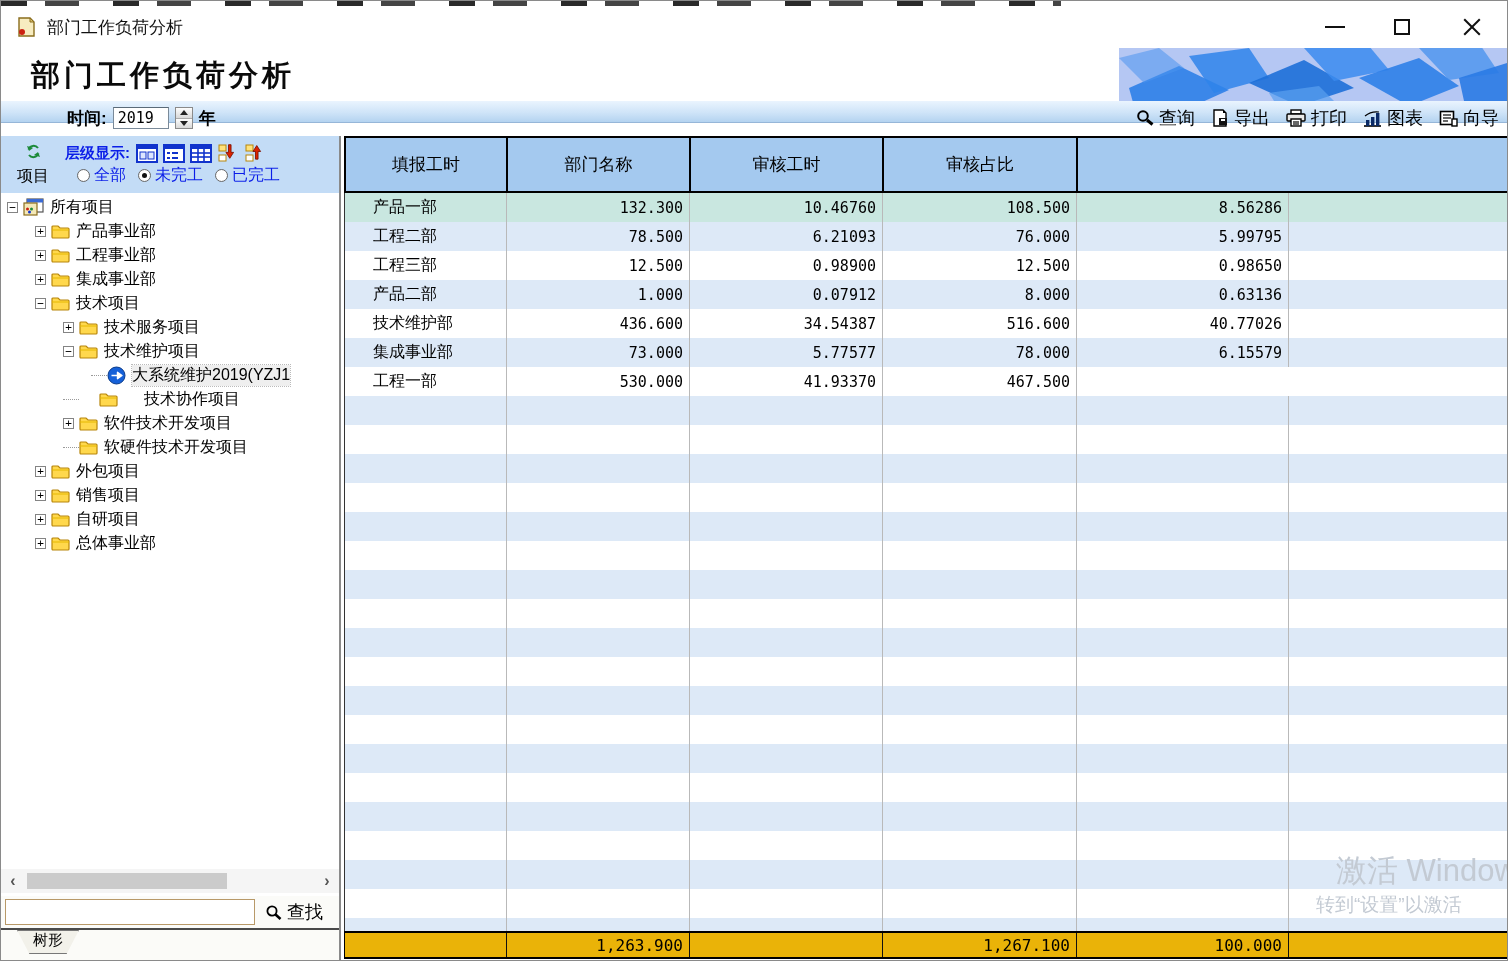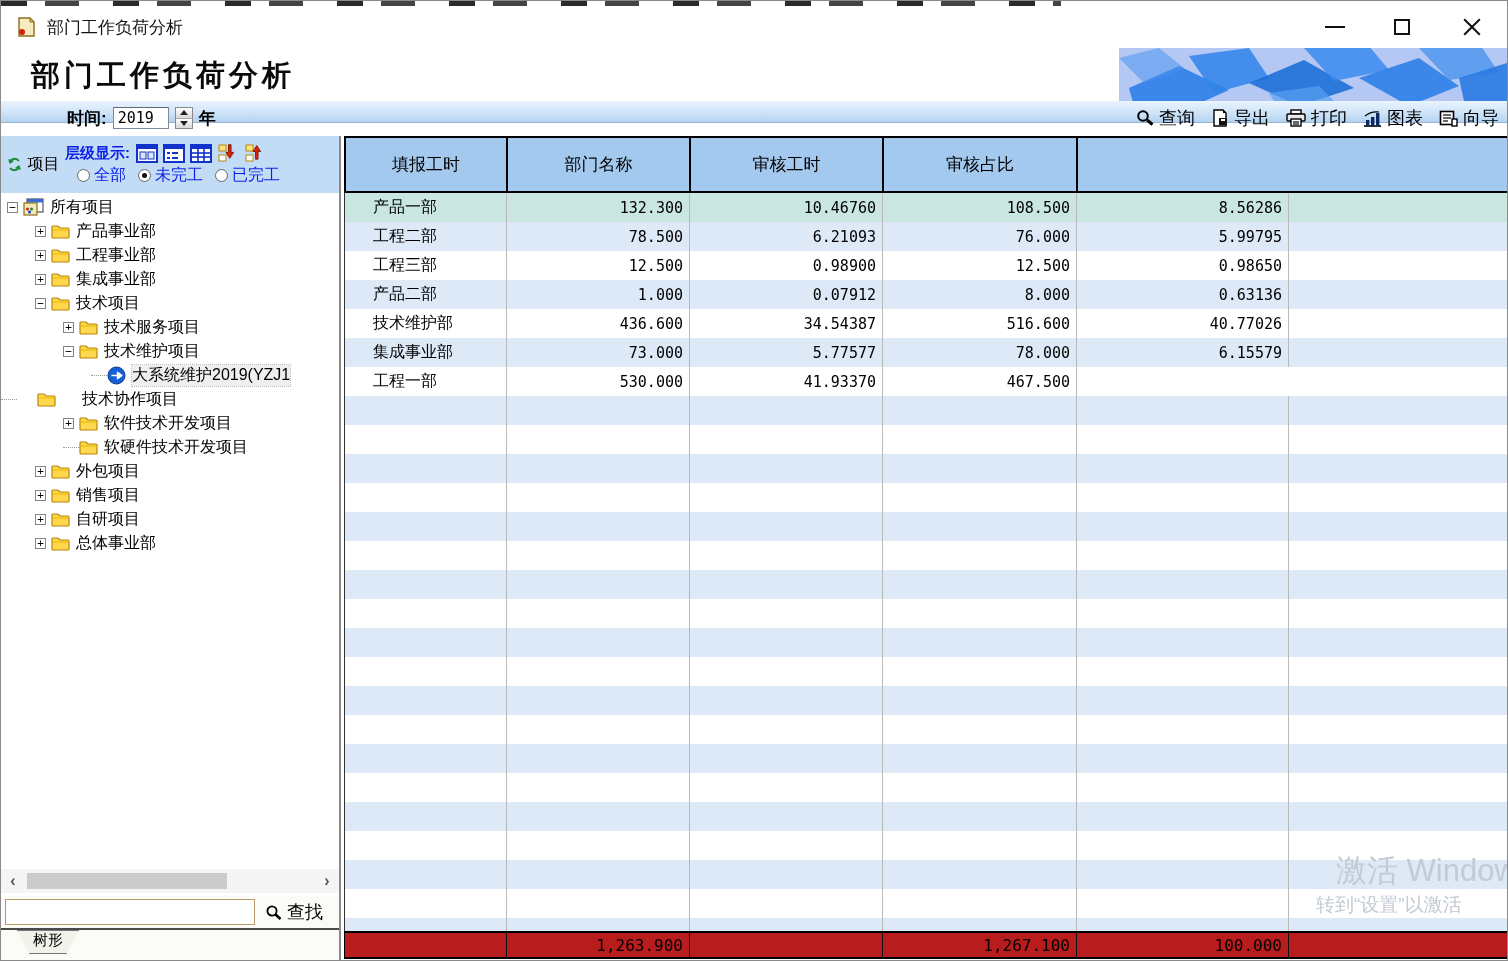--- a/index.html
+++ b/index.html
@@ -42,21 +42,21 @@
   .tbtn { display:flex; align-items:center; gap:5px; font-size:18px; cursor:default; }
   .ic { display:inline-flex; align-items:center; justify-content:center; }
   .ic svg { display:block; }
 
   
   .bodywrap { position:absolute; left:0; top:135px; width:100%; height:826px; }
 
   
   .sidebar { position:absolute; left:0; top:0; width:340px; height:826px; background:#fff; border-right:2px solid #8a8a8a; }
   .side-head { position:absolute; left:0; top:0; width:100%; height:57px; background:#c3dcf6; display:flex; }
-  .side-head-left { width:64px; display:flex; align-items:center; justify-content:center; gap:6px; font-size:16px; }
+  .side-head-left { width:64px; display:flex; align-items:center; justify-content:center; gap:6px; font-size:16px;flex-direction:column; }
   .side-head-right { flex:1; display:flex; flex-direction:column; justify-content:center; gap:2px; padding-right:4px; }
   .lvl-row { display:flex; align-items:center; gap:5px; }
   .lvl-label { color:#0b1ee8; font-weight:bold; font-size:15px; }
   .viewbtn { width:23px; height:20px; display:flex; align-items:center; justify-content:center; cursor:default; }
   .radio-row { display:flex; align-items:center; gap:12px; padding-left:12px; }
   .radio { display:flex; align-items:center; gap:4px; font-size:16px; color:#0b1ee8; cursor:default; }
   .rb { width:13px; height:13px; border-radius:50%; border:1px solid #6a6a6a; background:radial-gradient(#fff 60%, #dcdcdc); position:relative; }
   .rb.sel:after { content:""; position:absolute; left:3px; top:3px; width:5px; height:5px; border-radius:50%; background:#111; }
 
   .tree { position:absolute; left:0; top:57px; width:100%; height:676px; background:#fff; overflow:hidden; padding-top:2px; }
@@ -87,21 +87,21 @@
   .th { border-right:2px solid #000; display:flex; align-items:center; justify-content:center; font-size:17px; cursor:default; }
   .th:last-child { border-right:none; }
   .tbody { position:absolute; left:0; top:57px; width:100%; height:738px; overflow:hidden; border-left:1px solid #333; }
   .tr { height:29px; }
   .tr.blue { background:#dde9f7; }
   .tr.sel { background:#c9e7e0; }
   .td { border-right:1px solid #b9b9b9; display:flex; align-items:center; height:29px; }
   .td:last-child { border-right:none; }
   .td.name { padding-left:28px; font-size:16px; }
   .td.num { justify-content:flex-end; padding-right:6px; font-family:"DejaVu Sans Mono",monospace; font-size:15px; }
-  .totals { position:absolute; left:0; top:795px; width:100%; height:28px; background:#b91c1c; border-top:2px solid #000; border-bottom:2px solid #000; border-left:1px solid #000; }
+  .totals { position:absolute; left:0; top:795px; width:100%; height:28px; background:#eab308; border-top:2px solid #000; border-bottom:2px solid #000; border-left:1px solid #000; }
   .totals .td { border-right:1px solid #111; font-size:16px; height:24px; }
   .watermark1 { position:absolute; left:992px; top:714px; font-size:31px; color:#c3cad3; z-index:6; white-space:nowrap; }
   .watermark2 { position:absolute; left:972px; top:756px; font-size:19px; color:#c3cad3; z-index:6; white-space:nowrap; }
 </style>
 </head>
 <body>
 
 <div class="window">
   <div class="topstrip"></div>
 
@@ -383,21 +383,21 @@
           <div class="tree-item" style="padding-left: 90px;">
             <span class="stub"></span>
             <span class="ic">
               <svg width="19" height="19" viewBox="0 0 19 19">
                 <circle cx="9.5" cy="9.5" r="8.5" fill="#1560d8" stroke="#0a3a88"></circle>
                 <path d="M4.5 9.5 h6 v-3.2 l4.5 3.2 -4.5 3.2 v-3.2" fill="#fff" stroke="#fff" stroke-width="1.4" stroke-linejoin="round"></path>
               </svg>
             </span>
             <span class="tree-label sel">大系统维护2019(YZJ1</span>
           </div>
-          <div class="tree-item" style=" gap: 20px;">
+          <div class="tree-item" style="padding-left: 62px; gap: 20px;">
             <span class="stub"></span>
             <span class="ic">
               <svg width="19" height="15" viewBox="0 0 19 15">
                 <path d="M1 3 a1 1 0 0 1 1-1 h5 l2 2 h8 a1 1 0 0 1 1 1 v8 a1 1 0 0 1 -1 1 h-15 a1 1 0 0 1 -1 -1 z" fill="#ffd84d" stroke="#b8860b" stroke-width="1.2"></path>
                 <path d="M1 6 h17" stroke="#e6b800" stroke-width="1"></path>
               </svg>
             </span>
             <span class="tree-label">技术协作项目</span>
           </div>
           <div class="tree-item" style="padding-left: 62px;">

